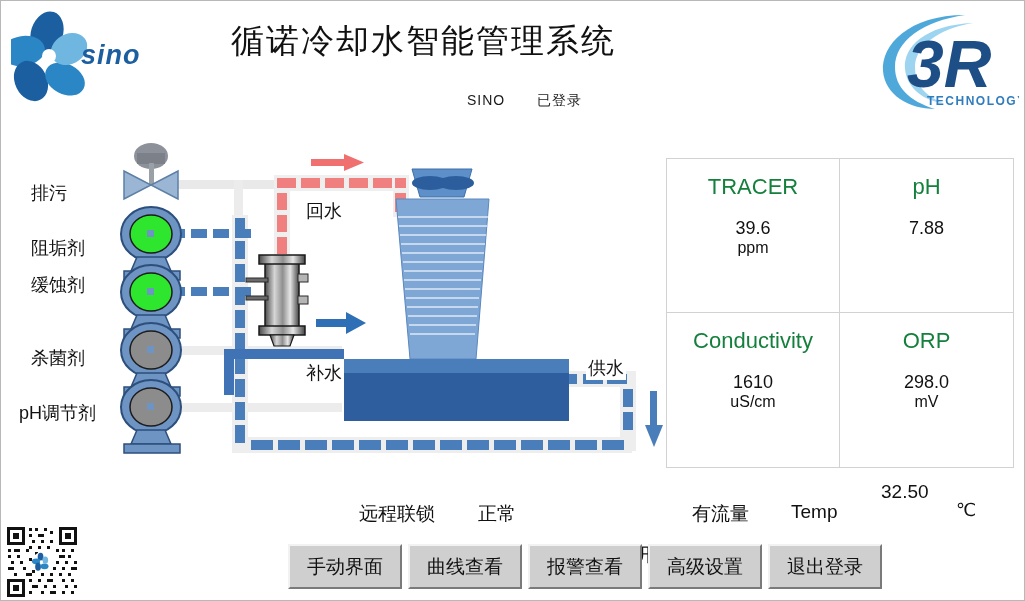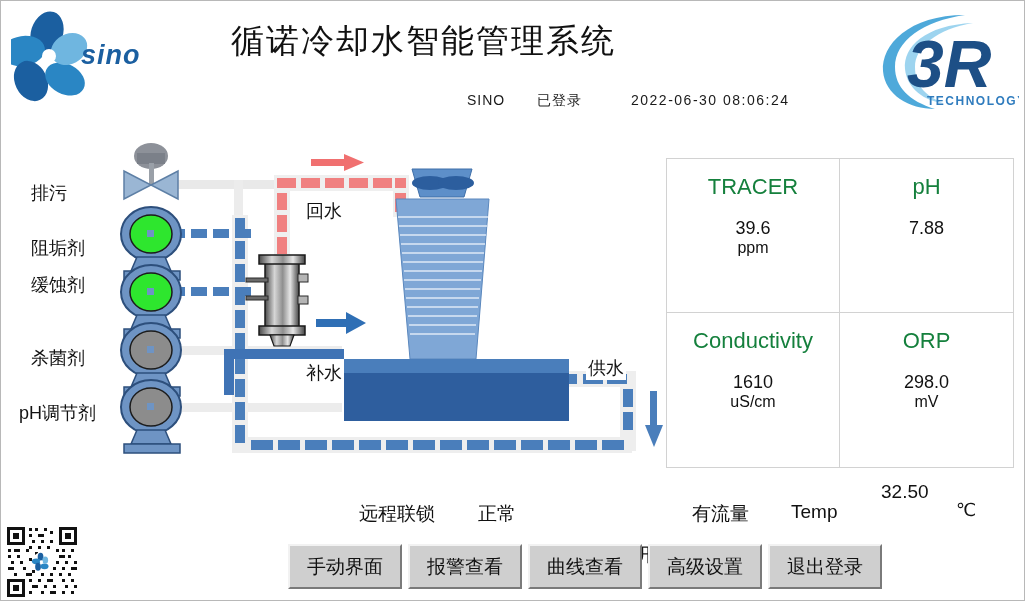--- a/index.html
+++ b/index.html
@@ -92,21 +92,20 @@
       <path d="M96,10 C40,10 12,40 14,66 C16,90 40,104 66,104 C40,96 26,82 26,62 C26,36 54,16 96,10 Z" fill="#2f9ad4" opacity="0.85"></path>
       <path d="M104,18 C56,20 34,42 36,64 C38,84 56,96 74,98 C54,90 46,78 46,62 C46,42 68,24 104,18 Z" fill="#5bb8e4" opacity="0.6"></path>
       <text x="38" y="82" font-family="'Liberation Sans',sans-serif" font-size="66" font-weight="bold" font-style="italic" fill="#1d4f86">3R</text>
       <text x="58" y="100" font-family="'Liberation Sans',sans-serif" font-size="12" font-weight="bold" fill="#2f7cbe" letter-spacing="1.5">TECHNOLOGY</text>
     </svg>
   </div>
 
   <div id="page-title">循诺冷却水智能管理系统</div>
   <div class="hdr-meta" id="hdr-user">SINO</div>
   <div class="hdr-meta" id="hdr-login">已登录</div>
-  <div class="hdr-meta" id="hdr-datetime">2022-06-30  08:06:24</div>
 
   <svg id="diagram" width="660" height="340" style="position:absolute;left:5px;top:140px;">
 
     <g>
       <rect x="160" y="39" width="175" height="9" fill="#e9e9e9"></rect>
       <rect x="166" y="205" width="170" height="9" fill="#ececec"></rect>
       <rect x="166" y="262" width="170" height="9" fill="#ececec"></rect>
       <rect x="228" y="39" width="9" height="235" fill="#ececec"></rect>
     </g>
 
@@ -319,22 +318,22 @@
   <div class="status-item" id="st-remote-label">远程联锁</div>
   <div class="status-item" id="st-remote-value">正常</div>
   <div class="status-item" id="st-flow-label">流量开关</div>
   <div class="status-item" id="st-flow-value">有流量</div>
   <div class="status-item" id="st-temp-label">Temp</div>
   <div class="status-item" id="st-temp-value">32.50</div>
   <div class="status-item" id="st-temp-unit">℃</div>
 
   <div id="buttonbar">
     <div class="btn">手动界面</div>
+    <div class="btn">曲线查看</div>
     <div class="btn">报警查看</div>
-    <div class="btn">曲线查看</div>
     <div class="btn">高级设置</div>
     <div class="btn">退出登录</div>
   </div>
 
   <div id="qrcode">
     <svg viewBox="0 0 74 74" width="74" height="74">
       <rect width="74" height="74" fill="#fff"></rect>
       <g fill="#111">
         <rect x="2" y="2" width="18" height="18"></rect>
           <rect x="54" y="2" width="18" height="18"></rect>

